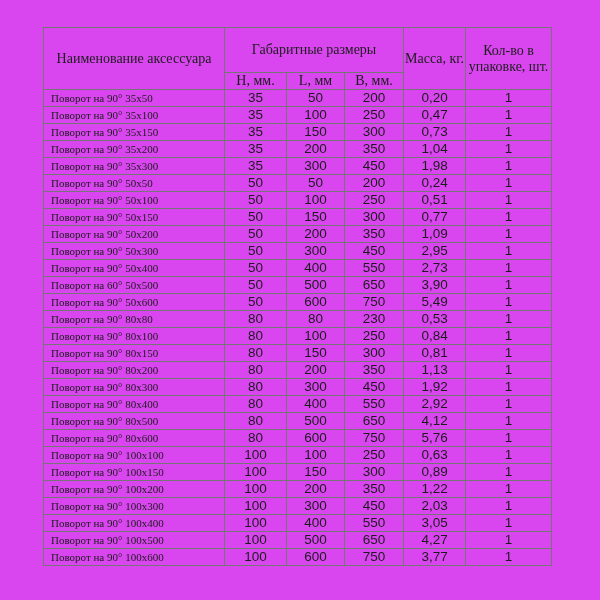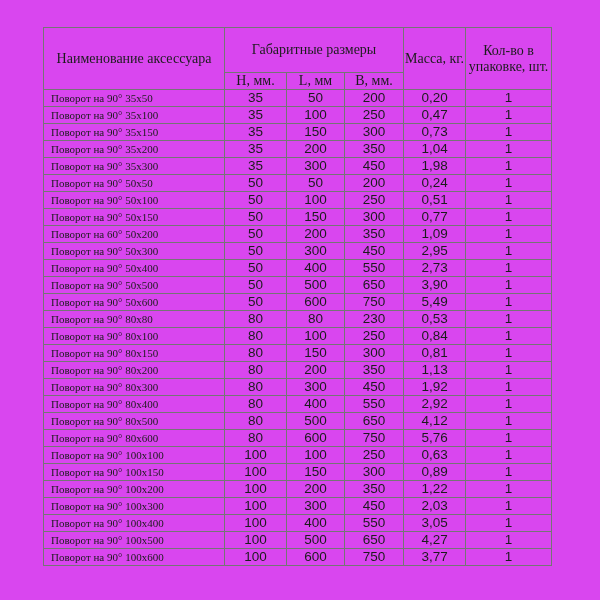--- a/index.html
+++ b/index.html
@@ -147,21 +147,21 @@
         </tr>
         <tr>
           <td class="name-cell">Поворот на 90° 50x150</td>
           <td class="num-cell">50</td>
           <td class="num-cell">150</td>
           <td class="num-cell">300</td>
           <td class="num-cell">0,77</td>
           <td class="num-cell">1</td>
         </tr>
         <tr>
-          <td class="name-cell">Поворот на 60° 50x200</td>
+          <td class="name-cell">Поворот на 90° 50x200</td>
           <td class="num-cell">50</td>
           <td class="num-cell">200</td>
           <td class="num-cell">350</td>
           <td class="num-cell">1,09</td>
           <td class="num-cell">1</td>
         </tr>
         <tr>
           <td class="name-cell">Поворот на 90° 50x300</td>
           <td class="num-cell">50</td>
           <td class="num-cell">300</td>
@@ -171,21 +171,21 @@
         </tr>
         <tr>
           <td class="name-cell">Поворот на 90° 50x400</td>
           <td class="num-cell">50</td>
           <td class="num-cell">400</td>
           <td class="num-cell">550</td>
           <td class="num-cell">2,73</td>
           <td class="num-cell">1</td>
         </tr>
         <tr>
-          <td class="name-cell">Поворот на 90° 50x500</td>
+          <td class="name-cell">Поворот на 60° 50x500</td>
           <td class="num-cell">50</td>
           <td class="num-cell">500</td>
           <td class="num-cell">650</td>
           <td class="num-cell">3,90</td>
           <td class="num-cell">1</td>
         </tr>
         <tr>
           <td class="name-cell">Поворот на 90° 50x600</td>
           <td class="num-cell">50</td>
           <td class="num-cell">600</td>

